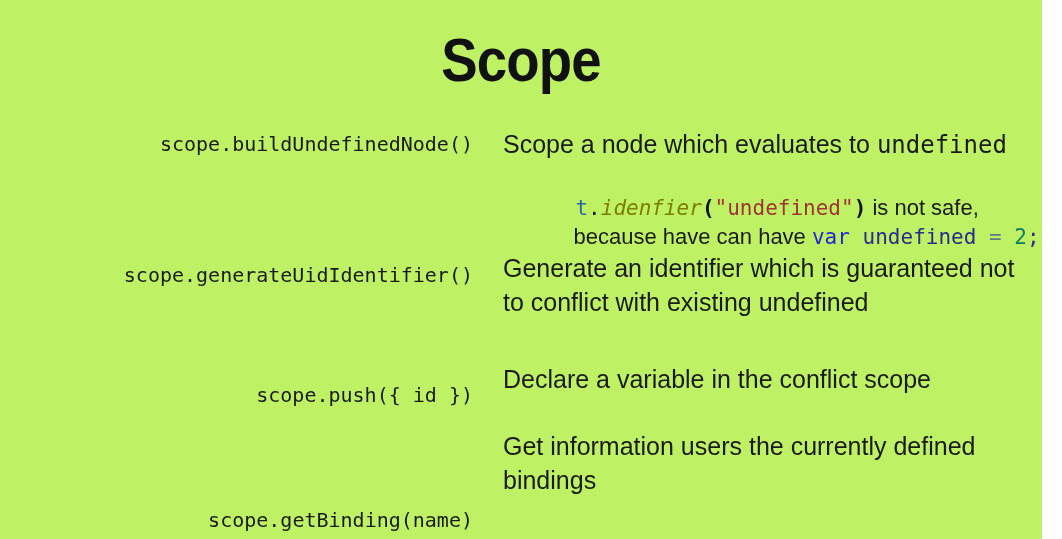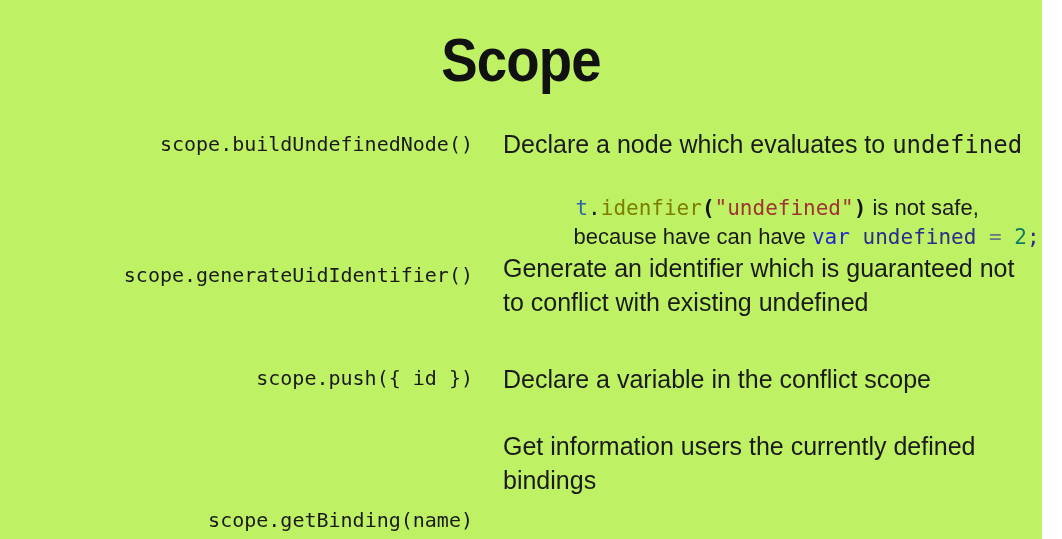--- a/index.html
+++ b/index.html
@@ -57,56 +57,56 @@
     line-height: 29px;
     white-space: pre;
   }
   .note-mono {
     font-family: "DejaVu Sans Mono", monospace;
     font-size: 21px;
     white-space: pre;
   }
   .tok { white-space: pre; }
   .tok-obj    { color: #3465a4; }
-  .tok-func   { color: #7d7d00; }
+  .tok-func   { color: #7d7d00; font-style: italic; }
   .tok-paren  { color: #111111; font-weight: 700; }
   .tok-string { color: #a03333; }
   .tok-kw     { color: #2525d0; }
   .tok-name   { color: #2b2b8c; }
   .tok-eq     { color: #667788; }
   .tok-num    { color: #0e7d62; }
   .tok-semi   { color: #2b2b8c; }
 </style>
 </head>
 <body>
 
 <div class="slide">
 
   <div class="title">Scope</div>
 
   <div class="code-col" style="top:127px;">scope.buildUndefinedNode()</div>
   <div class="desc-col" style="top:127px;">
-    <span class="tok">Declare a node which evaluates to </span><span class="inline-code">undefined</span>
+    <span class="tok">Scope a node which evaluates to </span><span class="inline-code">undefined</span>
   </div>
 
   <div class="note-line" style="top:164px; left:551px;">
     <span class="note-mono"><span class="tok tok-obj">t</span><span class="tok">.</span><span class="tok tok-func">idenfier</span><span class="tok tok-paren">(</span><span class="tok tok-string">"undefined"</span><span class="tok tok-paren">)</span></span><span class="tok"> is not safe,</span>
   </div>
 
   <div class="note-line" style="top:193px; left:549px;">
     <span class="tok">because have can have </span><span class="note-mono"><span class="tok tok-kw">var</span><span class="tok"> </span><span class="tok tok-name">undefined</span><span class="tok"> </span><span class="tok tok-eq">=</span><span class="tok"> </span><span class="tok tok-num">2</span><span class="tok tok-semi">;</span></span>
   </div>
 
   <div class="code-col" style="top:258px;">scope.generateUidIdentifier()</div>
   <div class="desc-col" style="top:251px;">
     <div class="desc-line">Generate an identifier which is guaranteed not</div>
     <div class="desc-line">to conflict with existing undefined</div>
   </div>
 
-  <div class="code-col" style="top:361px;">scope.push({ id })</div>
+  <div class="code-col" style="top:378px;">scope.push({ id })</div>
   <div class="desc-col" style="top:362px;">
     <div class="desc-line">Declare a variable in the conflict scope</div>
   </div>
 
   <div class="code-col" style="top:435px;">
     <div>scope.getBinding(name)</div>
     
   </div>
   <div class="desc-col" style="top:429px;">
     <div class="desc-line">Get information users the currently defined</div>

